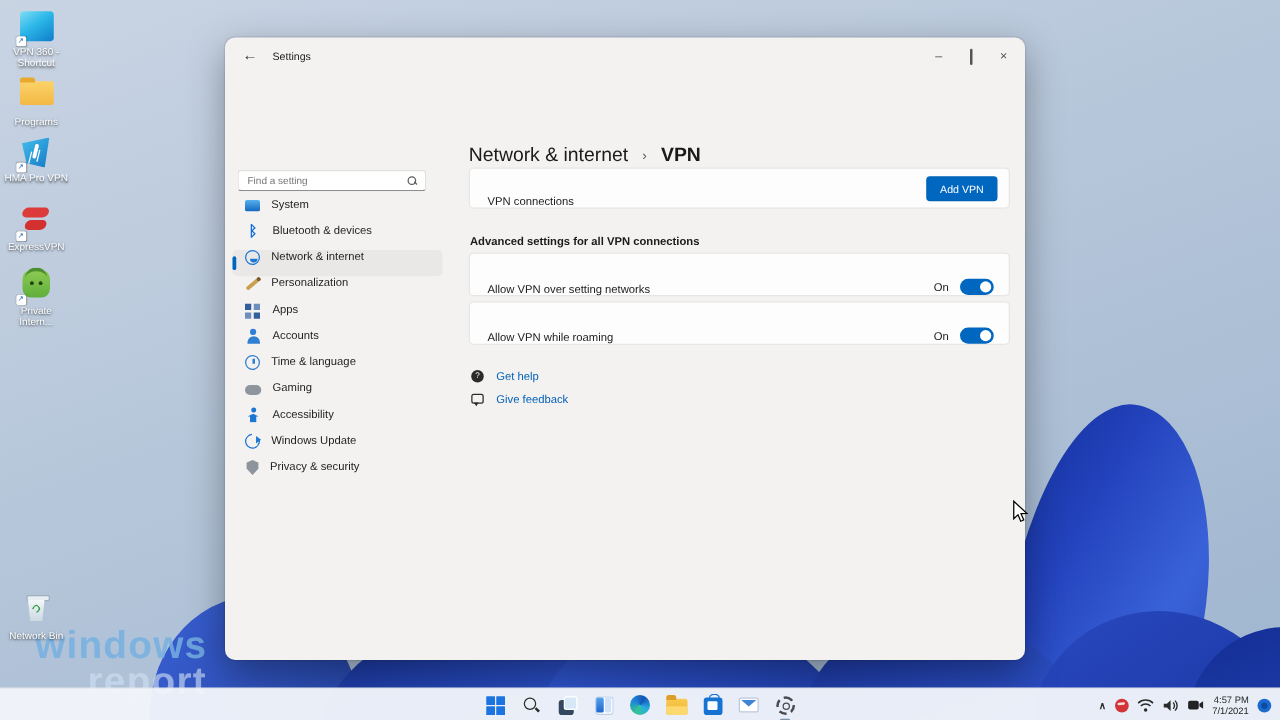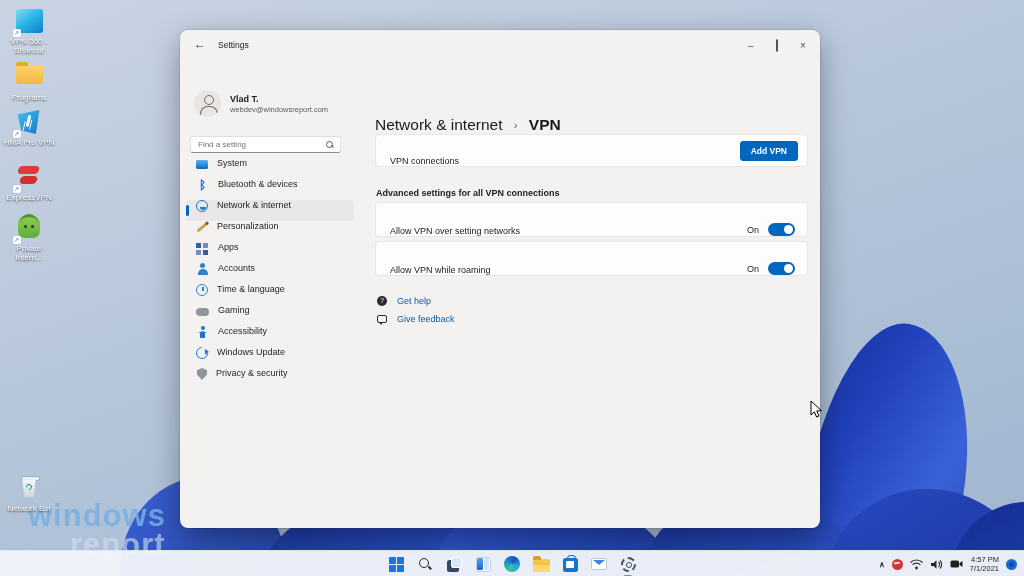--- a/index.html
+++ b/index.html
@@ -129,21 +129,21 @@
   .main { position:absolute; left:195px; top:30px; width:433px; }
   .crumbs { position:absolute; top:56px; left:0; font-size:15.5px; color:#1a1a1a; }
   .crumb-parent { font-weight:400; }
   .crumb-sep { font-size:11px; color:#5a5a5a; margin:0 7px; vertical-align:1px; }
   .crumb-cur { font-weight:bold; }
   .card { position:absolute; left:0; width:433px; background:#fdfdfd; border:1px solid #e8e6e4;
     border-radius:4px; display:flex; align-items:flex-end; }
   .c1 { top:74px; height:33px; }
   .row-label { font-size:9px; color:#1b1b1b; margin-left:14px; }
   .addbtn { position:absolute; right:9px; top:50%; transform:translateY(-50%); background:#0067c0; color:#fff;
-    font-size:8.5px; padding:4px 10px; border-radius:3px; border:1px solid #0062b5;font-weight:bold; }
+    font-size:8.5px; padding:4px 10px; border-radius:3px; border:1px solid #0062b5; }
   .sect { position:absolute; top:128px; left:1px; font-size:9px; font-weight:bold; color:#1b1b1b; }
   .c2 { top:142px; height:35px; }
   .c3 { top:181px; height:35px; }
   .row-right { position:absolute; right:12px; display:flex; align-items:center; }
   .state { font-size:9px; color:#1b1b1b; margin-right:9px; }
   .switch { position:relative; width:27px; height:13px; background:#0067c0; border-radius:7px; }
   .knob { position:absolute; right:2px; top:2px; width:9px; height:9px; background:#fff; border-radius:50%; }
   .links { position:absolute; top:232px; left:2px; }
   .linkrow { display:flex; align-items:center; height:18px; }
   .link { font-size:9px; color:#005fb8; margin-left:10px; }
@@ -289,27 +289,20 @@
     <div class="titlebar">
       <span class="back">←</span>
       <span class="apptitle">Settings</span>
       <div class="wctl">
         <span class="wbtn">–</span>
         <span class="wbtn"><span class="maxbox"></span></span>
         <span class="wbtn">×</span>
       </div>
     </div>
 
-    <div class="profile">
-      <div class="avatar"></div>
-      <div style="margin-left:9px">
-        <div class="pname">Vlad T.</div>
-        <div class="pemail">webdev@windowsreport.com</div>
-      </div>
-    </div>
 
     <div class="searchbox">
       <input placeholder="Find a setting" style="">
       <span class="mag"></span>
     </div>
 
     <div class="nav">
       <div class="nav-item">
         <span class="nico i-system"></span>
         <span class="nav-label">System</span>

